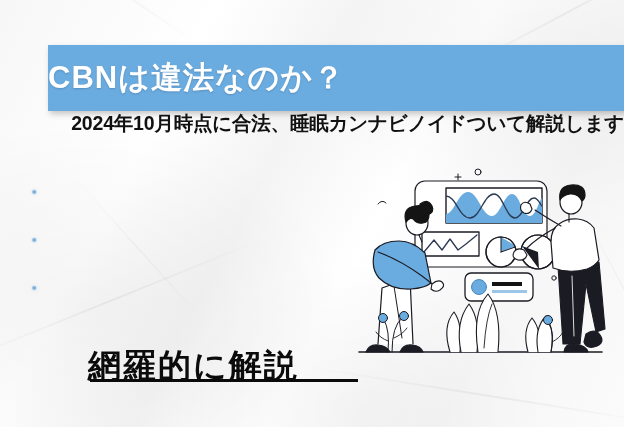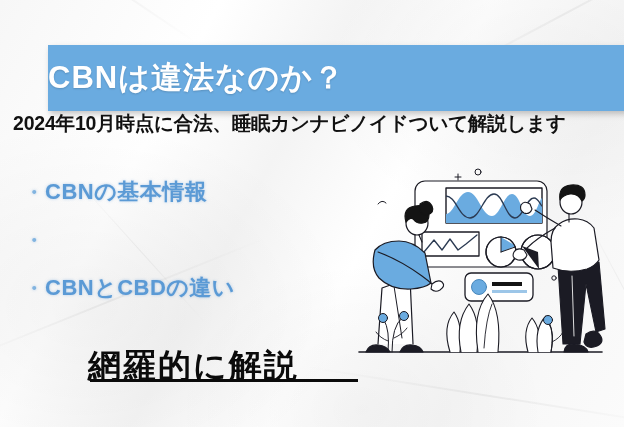--- a/index.html
+++ b/index.html
@@ -32,22 +32,22 @@
     display:flex;align-items:center;justify-content:flex-start;margin-left:30px;
   }
   #banner-title{
     color:#ffffff;font-weight:bold;font-size:31px;letter-spacing:1px;
     text-shadow:0 1px 2px rgba(0,0,0,0.16);
     white-space:nowrap;
   }
 
   
   #subtitle{
-    position:absolute;left:13px;top:110px;width:600px;
-    text-align:left;color:#111111;font-weight:bold;font-size:19.5px;
+    position:absolute;left:24px;top:110px;width:600px;
+    text-align:right;color:#111111;font-weight:bold;font-size:19.5px;
     letter-spacing:-0.2px;white-space:nowrap;
   }
 
   
   #bullets{position:absolute;left:24px;top:168px;width:320px;}
   .bullet{
     display:flex;align-items:center;height:48px;
     color:#5b9ad5;font-weight:bold;font-size:22px;letter-spacing:0.5px;
     text-shadow:0 0 3px rgba(120,170,220,0.55);
   }
@@ -84,28 +84,26 @@
 
   <div id="banner" style="background-color: rgb(106, 171, 224);">
     <div id="banner-title">CBNは違法なのか？</div>
   </div>
 
   <div id="subtitle">2024年10月時点に合法、睡眠カンナビノイドついて解説します</div>
 
   <div id="bullets">
     <div class="bullet">
       <span class="dot">・</span>
-      <span>CBNの基本情報</span>
     </div>
     <div class="bullet">
       <span class="dot">・</span>
     </div>
     <div class="bullet">
       <span class="dot">・</span>
-      <span>CBNとCBDの違い</span>
     </div>
   </div>
 
   <div id="headline">網羅的に解説</div>
   <div id="headline-underline"></div>
 
   <div id="illus">
     <svg viewBox="0 0 252 196" xmlns="http://www.w3.org/2000/svg">
       <defs>
         <clipPath id="clipArea">

